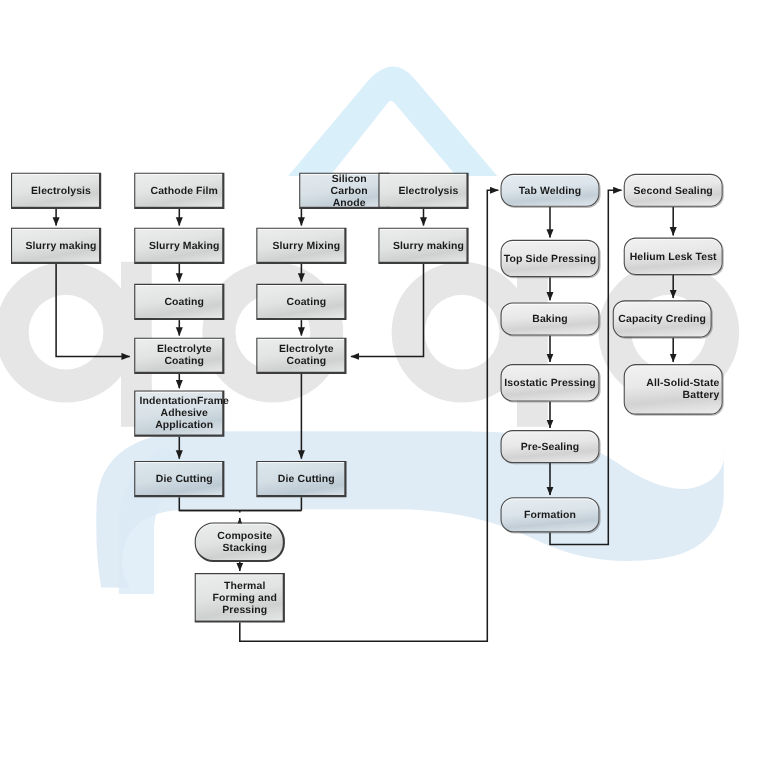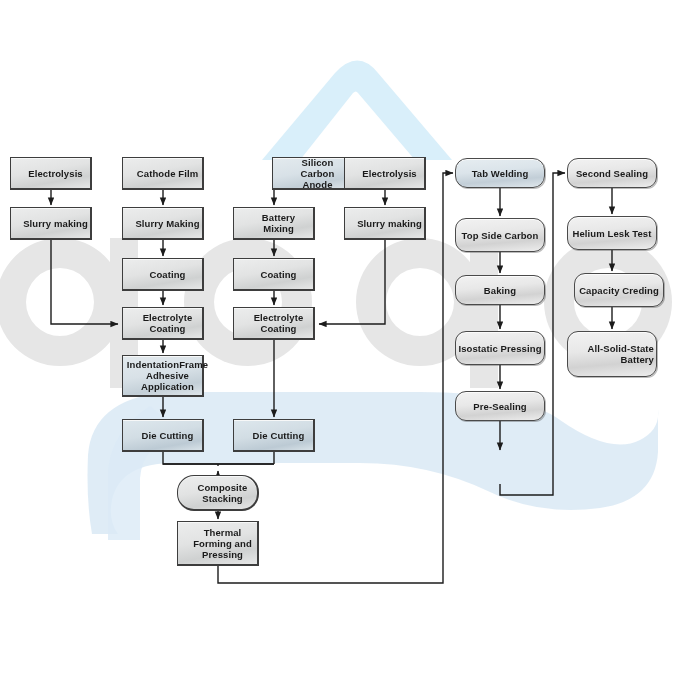--- a/index.html
+++ b/index.html
@@ -149,36 +149,37 @@
     <div class="node rect" style="left:10px;top:207px;width:82px;height:33px;">Slurry making</div>
 
     <div class="node rect" style="left:122px;top:157px;width:82px;height:33px;">Cathode Film</div>
     <div class="node rect" style="left:122px;top:207px;width:82px;height:33px;">Slurry Making</div>
     <div class="node rect" style="left:122px;top:258px;width:82px;height:33px;">Coating</div>
     <div class="node rect" style="left:122px;top:307px;width:82px;height:33px;">Electrolyte Coating</div>
     <div class="node rect tint" style="left:122px;top:355px;width:82px;height:42px;">IndentationFrame Adhesive Application</div>
     <div class="node rect tint2" style="left:122px;top:419px;width:82px;height:33px;">Die Cutting</div>
 
     <div class="node rect tint" style="left:233px;top:157px;width:82px;height:33px;margin-left:39px;">Silicon Carbon Anode</div>
-    <div class="node rect" style="left:233px;top:207px;width:82px;height:33px;">Battery Mixing</div>
+    <div class="node rect" style="left:233px;top:207px;width:82px;height:33px;">Slurry Mixing</div>
     <div class="node rect" style="left:233px;top:258px;width:82px;height:33px;">Coating</div>
     <div class="node rect" style="left:233px;top:307px;width:82px;height:33px;">Electrolyte Coating</div>
     <div class="node rect tint2" style="left:233px;top:419px;width:82px;height:33px;">Die Cutting</div>
 
     <div class="node rect" style="left:344px;top:157px;width:82px;height:33px;">Electrolysis</div>
     <div class="node rect" style="left:344px;top:207px;width:82px;height:33px;">Slurry making</div>
 
     <div class="node rect" style="left:177px;top:475px;width:82px;height:36px;border-radius:17px;">Composite Stacking</div>
     <div class="node rect" style="left:177px;top:521px;width:82px;height:45px;">Thermal Forming and Pressing</div>
 
     <div class="node round tint" style="left:455px;top:158px;width:90px;height:30px;">Tab Welding</div>
-    <div class="node round" style="left:455px;top:218px;width:90px;height:34px;">Top Side Carbon</div>
+    <div class="node round" style="left:455px;top:218px;width:90px;height:34px;">Top Side Pressing</div>
     <div class="node round" style="left:455px;top:275px;width:90px;height:30px;">Baking</div>
     <div class="node round" style="left:455px;top:391px;width:90px;height:30px;">Pre-Sealing</div>
     <div class="node round" style="left:455px;top:331px;width:90px;height:34px;">Isostatic Pressing</div>
+    <div class="node round tint" style="left:455px;top:452px;width:90px;height:32px;">Formation</div>
 
     <div class="node round" style="left:567px;top:158px;width:90px;height:30px;">Second Sealing</div>
     <div class="node round" style="left:567px;top:216px;width:90px;height:34px;">Helium Lesk Test</div>
-    <div class="node round" style="left:574px;top:273px;width:90px;height:34px;">Capacity Creding</div>
+    <div class="node round" style="left:557px;top:273px;width:90px;height:34px;">Capacity Creding</div>
     <div class="node round" style="left:567px;top:331px;width:90px;height:46px;text-align:right;">All-Solid-State Battery</div>
 
   </div>
 </div>
 
 </body></html>

